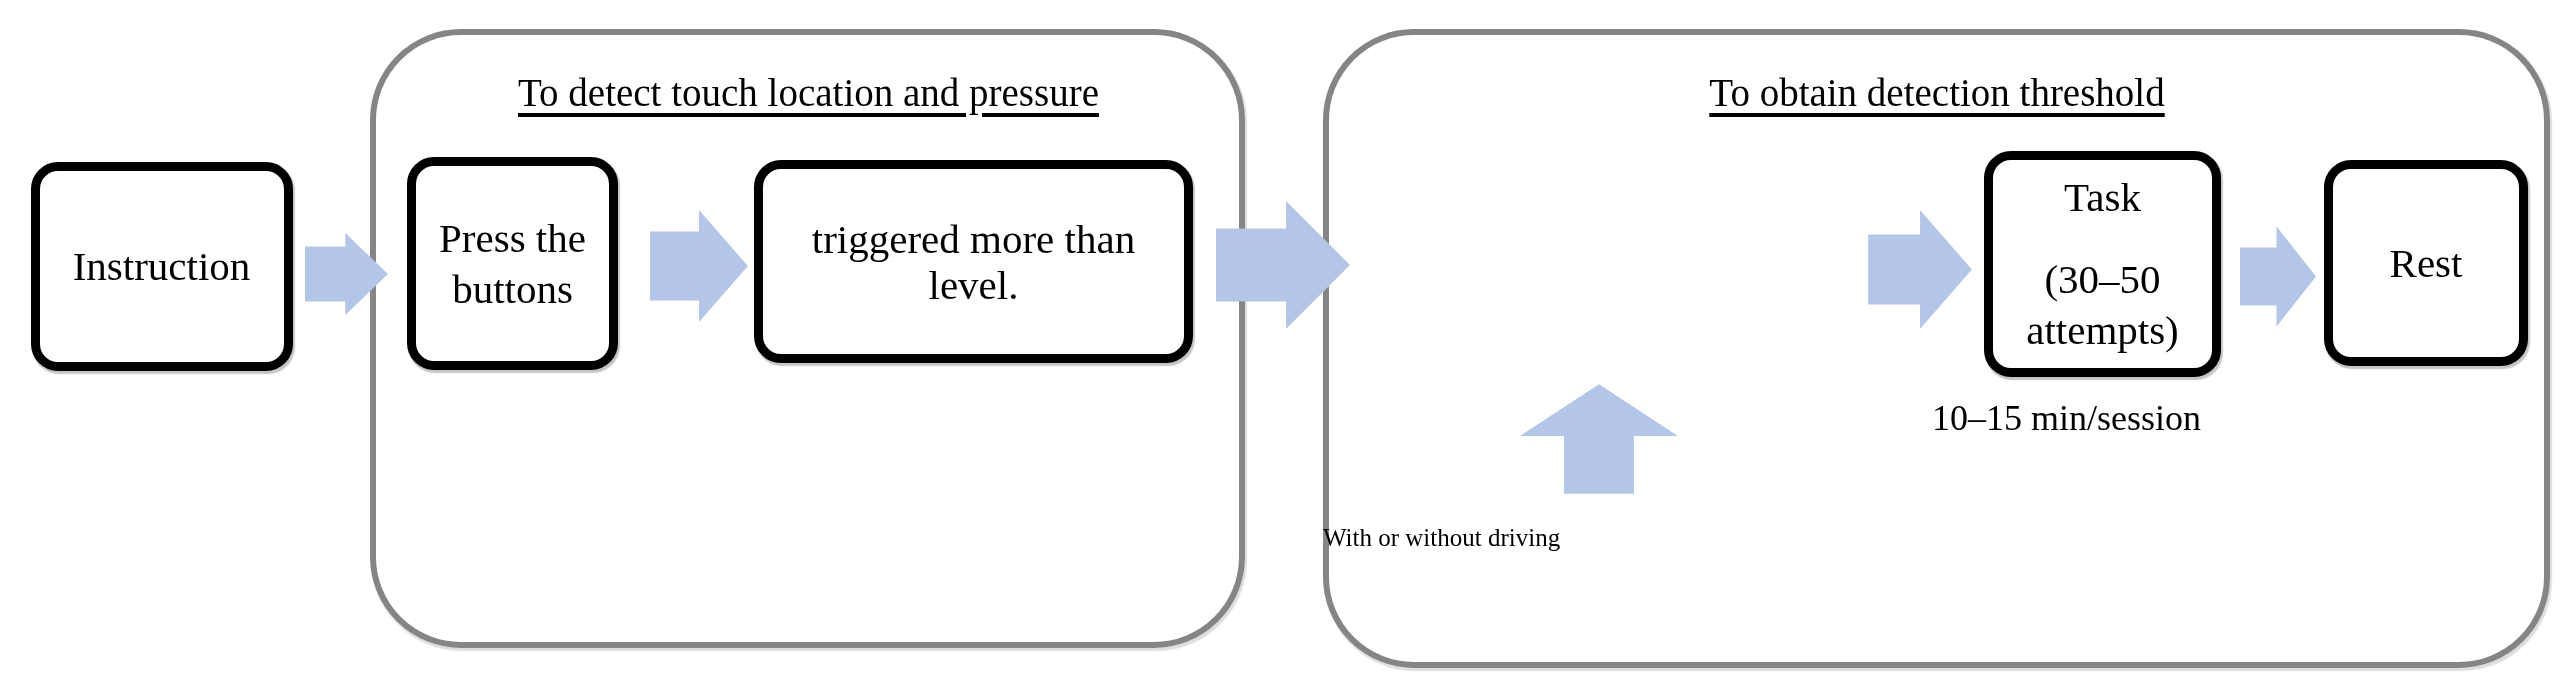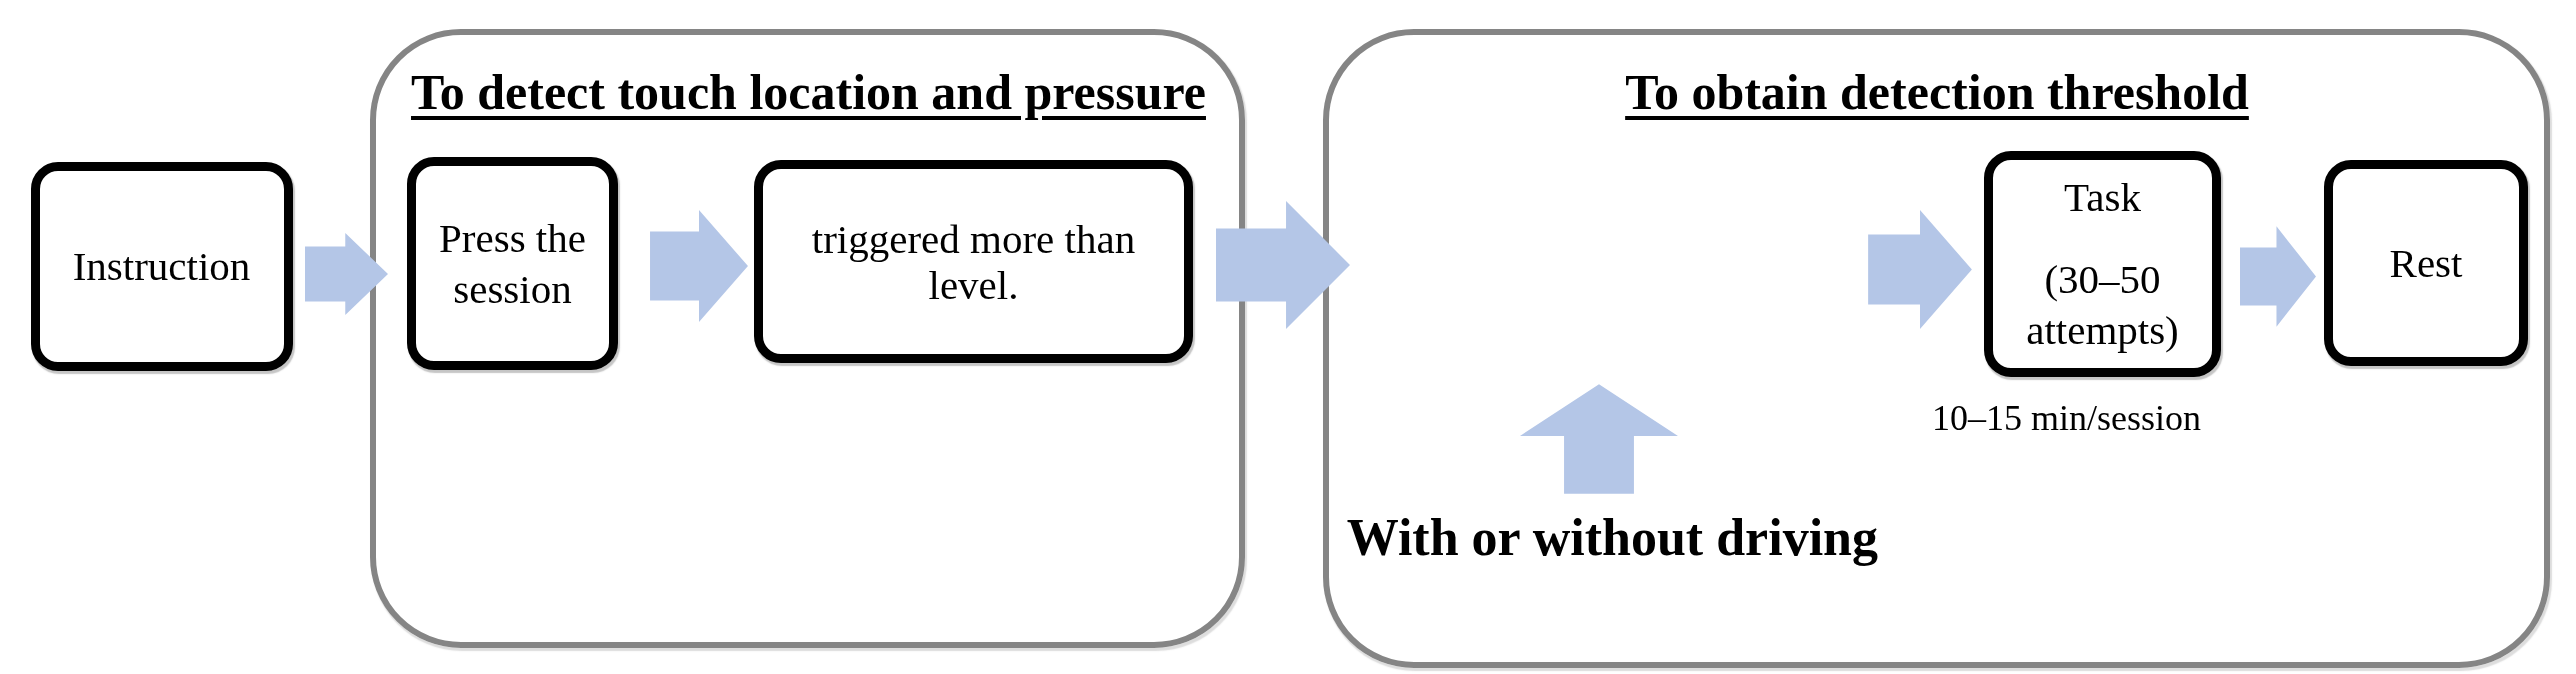--- a/index.html
+++ b/index.html
@@ -16,22 +16,22 @@
     position: absolute;
     border: 6.7px solid #858585;
     border-radius: 91px;
     background: transparent;
     box-shadow: 1.8px 2.4px 1.2px rgba(120,120,120,0.25);
     z-index: 1;
   }
   .group-title {
     position: absolute;
     text-align: center;
-    font-weight: bold;
-    font-size: 50px;
+    font-weight: normal;
+    font-size: 39px;
     line-height: 45px;
     text-decoration: underline;
     text-decoration-thickness: 3.7px;
     text-underline-offset: 7.3px;
     z-index: 4;
   }
   .node {
     position: absolute;
     border: 9.1px solid #000000;
     border-radius: 27px;
@@ -55,24 +55,24 @@
   .arrow { position: absolute; z-index: 2; }
   .note-session {
     position: absolute;
     font-size: 36px;
     line-height: 32px;
     text-align: center;
     z-index: 4;
   }
   .note-vibration {
     position: absolute;
-    font-weight: bold;
-    font-size: 52px;
+    font-weight: normal;
+    font-size: 25px;
     line-height: 52px;
-    text-align: right;
+    text-align: left;
     z-index: 4;
   }
 </style>
 </head>
 <body>
 
 <div class="canvas">
 
   <div class="group" style="left:370px; top:29px; width:863px; height:607px;"></div>
   <div class="group-title" style="left:370px; top:70px; width:877px;">To detect touch location and pressure</div>
@@ -83,21 +83,21 @@
   <div class="node" style="left:30.5px; top:162px; width:244px; height:191px;text-align:center;">
     <div class="tline">Instruction</div>
   </div>
 
   <svg class="arrow" style="left:305px; top:233px;" width="83" height="82" viewBox="0 0 136 134">
     <polygon points="0,22 66,22 66,0 136,67 66,134 66,112 0,112" fill="#b4c6e7"></polygon>
   </svg>
 
   <div class="node node-press" style="left:407px; top:157px; width:193px; height:195px;">
     <div class="tline">Press the</div>
-    <div class="tline">session</div>
+    <div class="tline">buttons</div>
   </div>
 
   <svg class="arrow" style="left:650px; top:210px;" width="98" height="112" viewBox="0 0 160 183">
     <polygon points="0,35 80,35 80,0 160,91.5 80,183 80,148 0,148" fill="#b4c6e7"></polygon>
   </svg>
 
   <div class="node node-haptic" style="left:754px; top:160px; width:421px; height:185px;">
     <div class="tline">triggered more than</div>
     <div class="tline">level.</div>
   </div>

